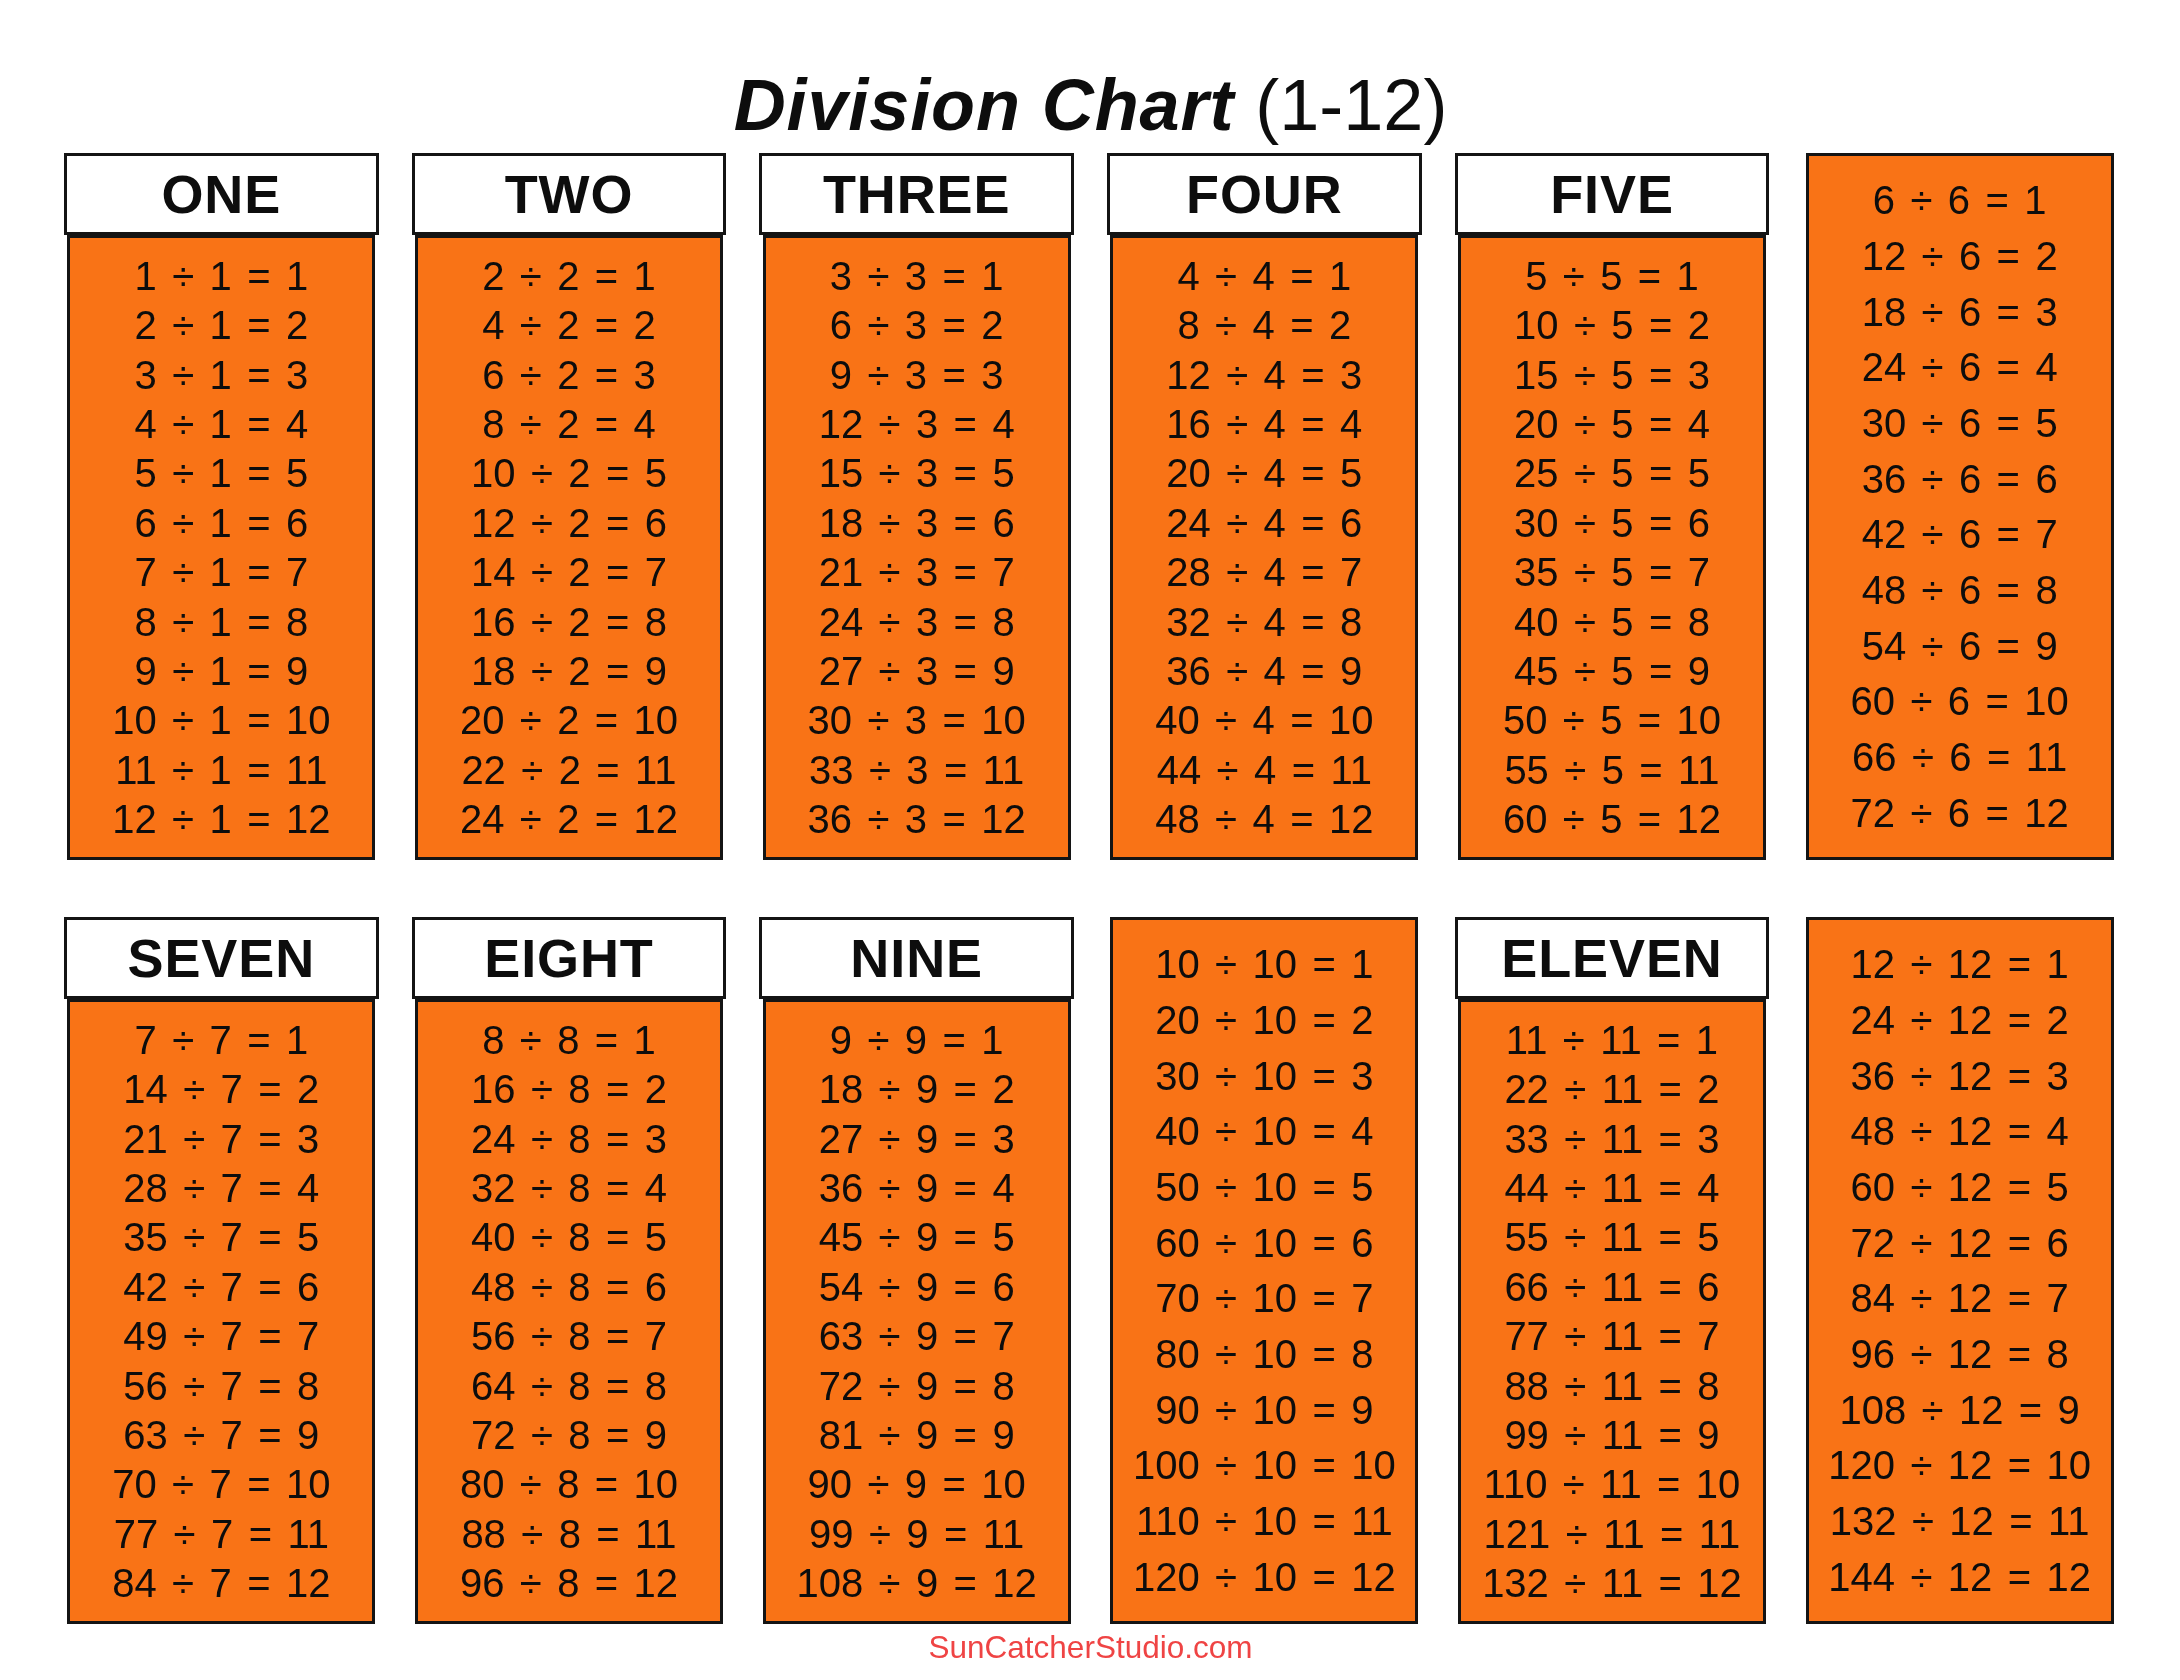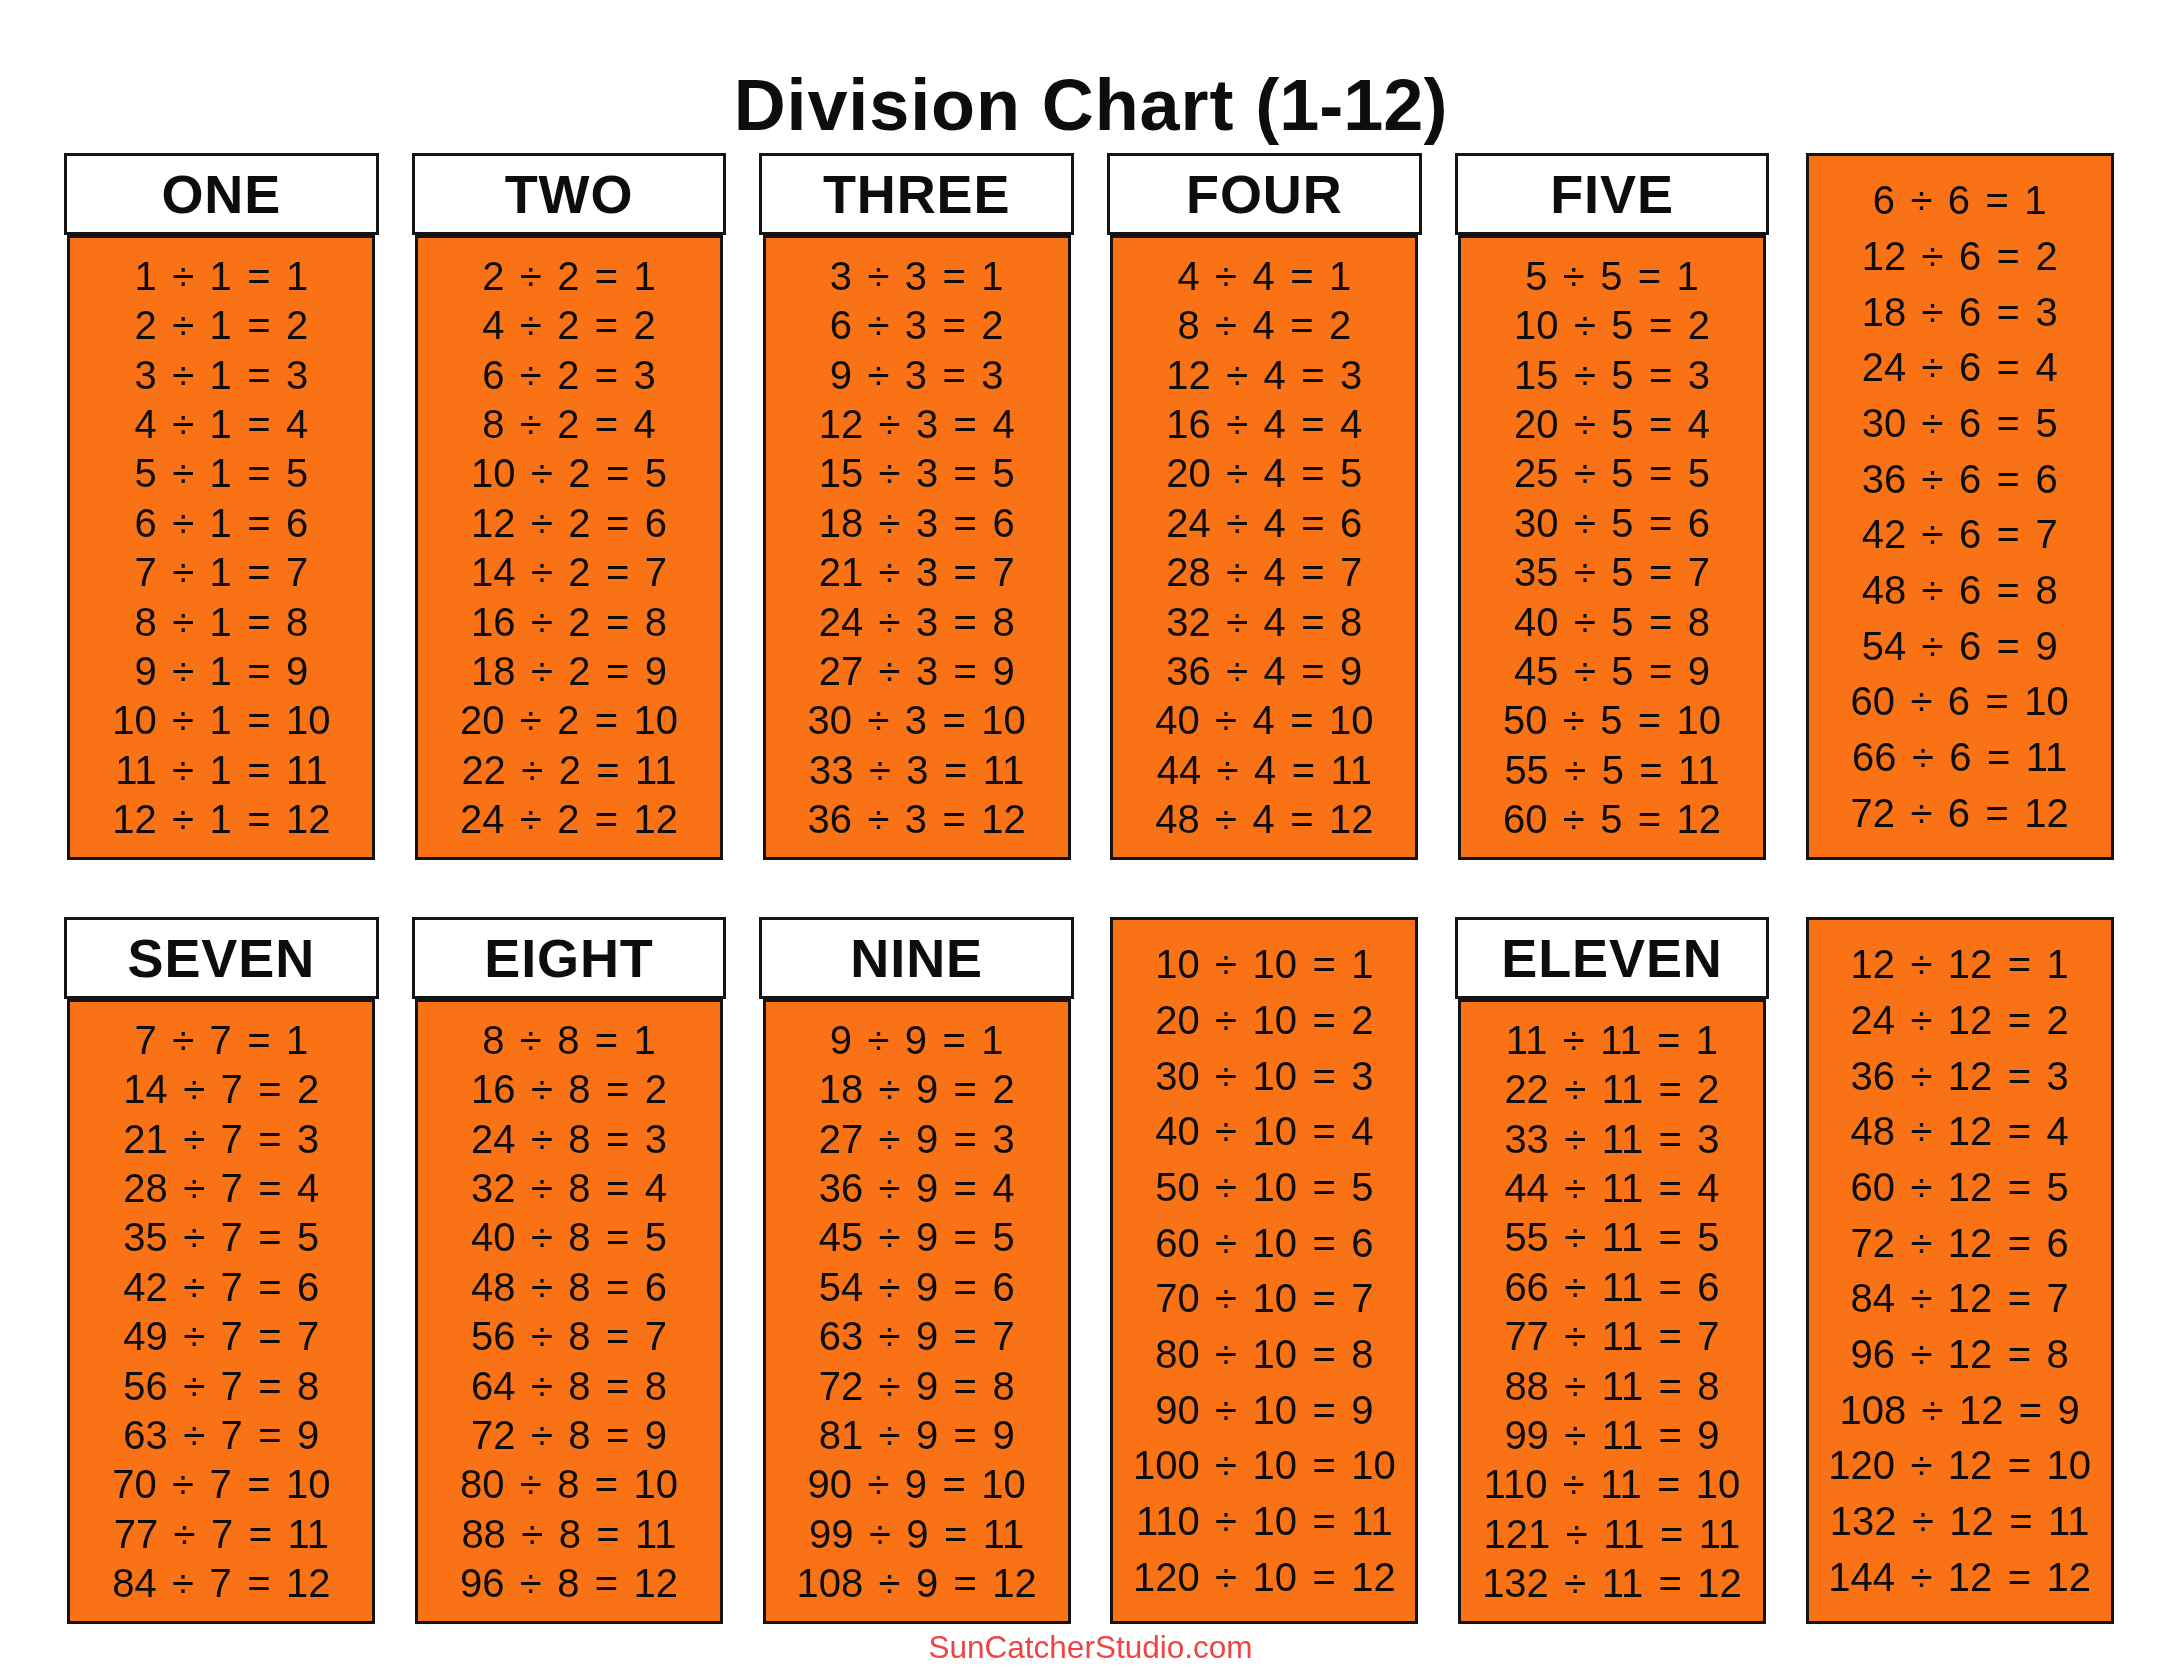--- a/index.html
+++ b/index.html
@@ -15,22 +15,22 @@
   .title {
     position: absolute;
     top: 15.3px;
     left: 0;
     width: 100%;
     text-align: center;
     font-size: 72px;
     line-height: 1.15;
     white-space: nowrap;
   }
-  .title-main { font-weight: bold; letter-spacing: 0.9px; }
-  .title-range { font-weight: bold; margin-left: 21px; letter-spacing: 0; }
+  .title-main { font-weight: bold; letter-spacing: 0.9px; font-style: italic; }
+  .title-range { font-weight: normal; margin-left: 21px; letter-spacing: 0; }
   .grid {
     position: absolute;
     top: 153px;
     left: 64px;
     width: 2053px;
     display: grid;
     grid-template-columns: repeat(6, 1fr);
     grid-template-rows: 707px 707px;
     column-gap: 33px;
     row-gap: 57px;

